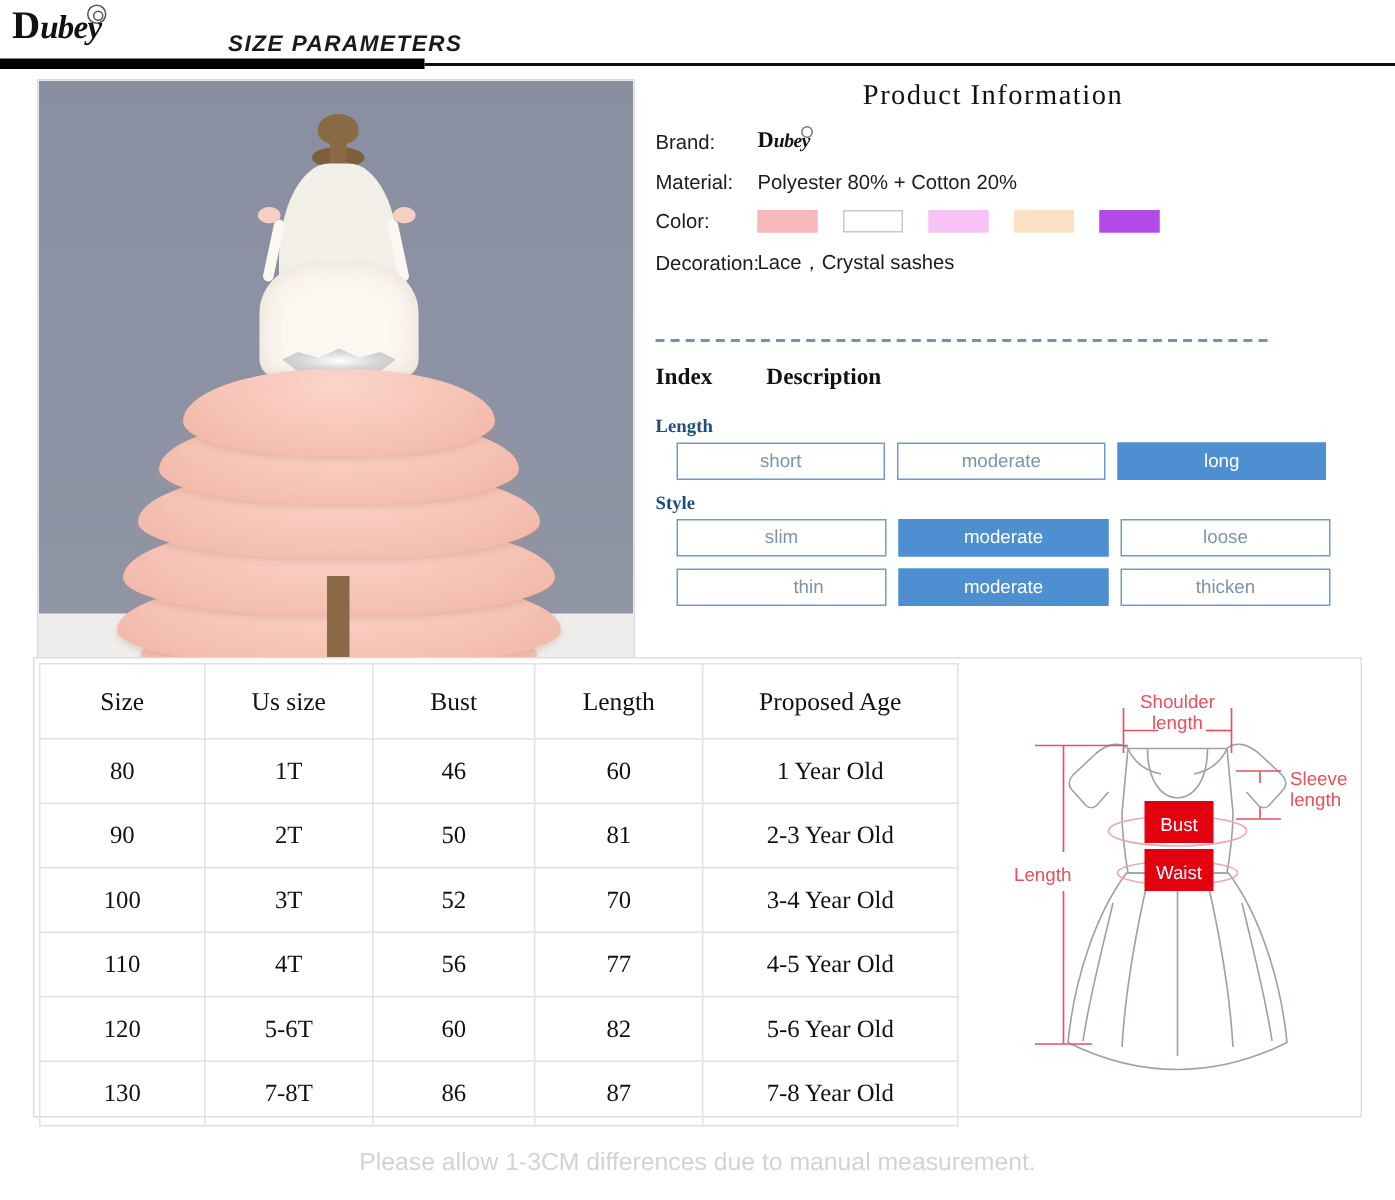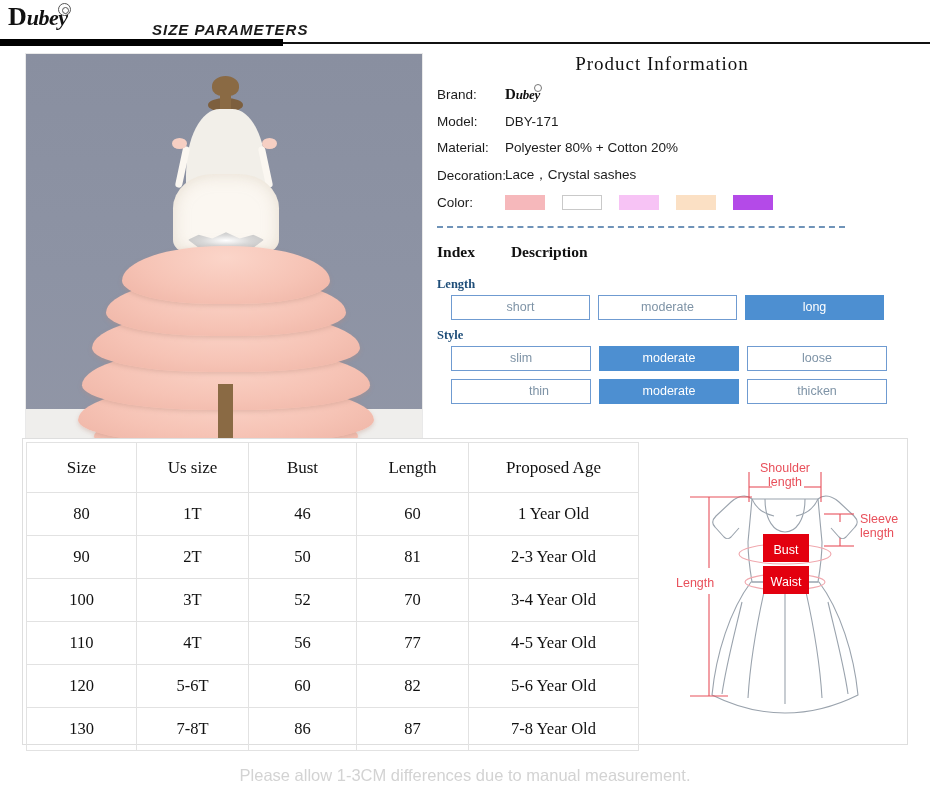--- a/index.html
+++ b/index.html
@@ -225,46 +225,42 @@
     <div class="spec-row">
       <div class="spec-label">Brand:</div>
       <div class="spec-value">
         <span class="brand-logo">
           <span class="brand-d">D</span><span class="brand-rest">ubey</span>
           <span class="brand-mark"></span>
         </span>
       </div>
     </div>
 
-    <div class="spec-row">
-      <div class="spec-label">Model:</div>
-      <div class="spec-value">DBY-171</div>
-    </div>
 
     <div class="spec-row">
       <div class="spec-label">Material:</div>
       <div class="spec-value">Polyester 80% + Cotton 20%</div>
-    </div>
-
-    <div class="spec-row decoration">
-      <div class="spec-label">Decoration:</div>
-      <div class="spec-value">Lace，Crystal sashes</div>
     </div>
 
     <div class="spec-row">
       <div class="spec-label">Color:</div>
       <div class="spec-value">
         <div class="swatches">
           <div class="swatch" style="background:#f6b8bb;border:1px solid #f6b8bb;"></div>
           <div class="swatch" style="background:#ffffff;border:1px solid #c9c9c9;"></div>
           <div class="swatch" style="background:#f7c3f5;border:1px solid #f7c3f5;"></div>
           <div class="swatch" style="background:#fbe0c4;border:1px solid #fbe0c4;"></div>
           <div class="swatch" style="background:#b44ae8;border:1px solid #b44ae8;"></div>
         </div>
       </div>
+    </div>
+
+    <div class="spec-row decoration">
+      <div class="spec-label">Decoration:</div>
+      <div class="spec-value">Lace，Crystal sashes</div>
     </div>
   </div>
 
   <div class="dashed-divider"></div>
 
   <div class="index-head">
     <span>Index</span><span class="desc">Description</span>
   </div>
 
   <div class="opt-group g1">

